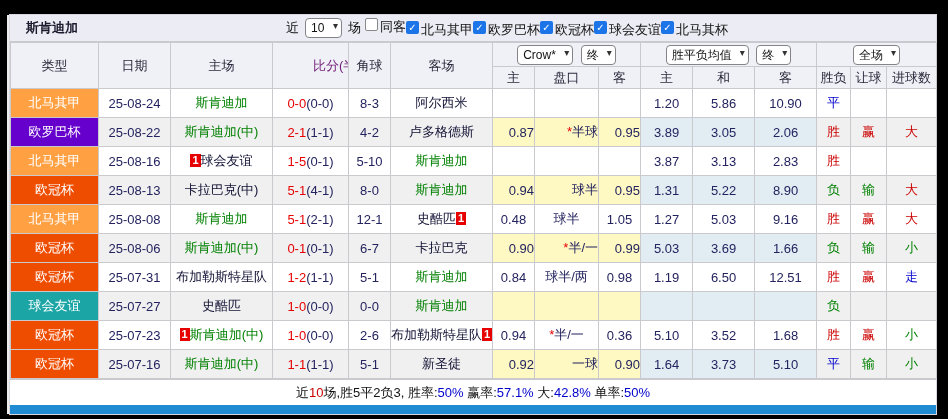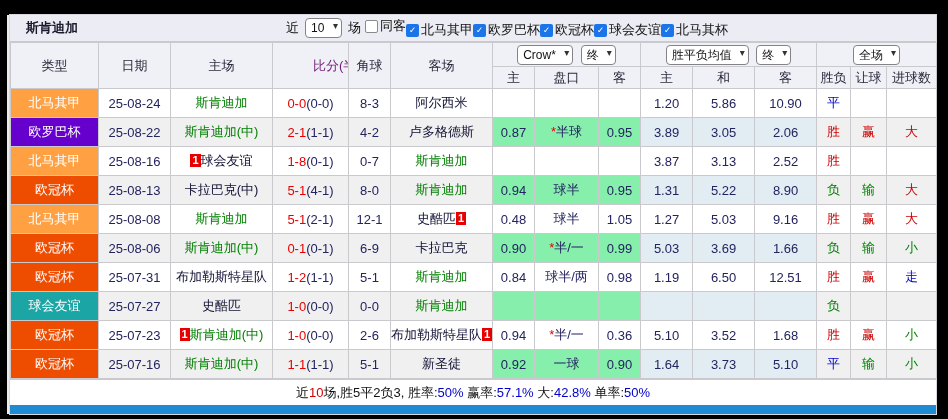--- a/index.html
+++ b/index.html
@@ -17,41 +17,41 @@
     border-bottom:1px solid #c9c9d2;
   }
   .title-bar .team-title{font-weight:bold;padding-left:16px;color:#1b1b2e;}
   .title-bar .filter{flex:1;display:flex;align-items:center;justify-content:center;gap:4px;color:#111;}
   .cb{
     display:inline-block;width:13px;height:13px;border-radius:2px;box-sizing:border-box;
     vertical-align:middle;margin-right:2px;text-align:center;line-height:13px;
   }
   .cb.checked{background:#1b74e8;color:#fff;font-size:10px;font-weight:bold;}
   .cb.unchecked{background:#fff;border:1px solid #8a8a8a;}
-  .cb-item{display:inline-flex;align-items:center;cursor:default;font-family:Liberation Mono, monospace;}
+  .cb-item{display:inline-flex;cursor:default;}
   
   .sel{position:relative;display:inline-block;margin:0 2px;}
   .sel select{
     -webkit-appearance:none;appearance:none;border:1px solid #848488;border-radius:4px;
     background:#fff;font:12px "Liberation Sans","DejaVu Sans",sans-serif;color:#111;
     padding:1px 16px 1px 5px;height:20px;
   }
   .sel:after{content:"▾";position:absolute;right:4px;top:2px;font-size:10px;color:#333;pointer-events:none;}
   
   table{border-collapse:collapse;table-layout:fixed;width:926px;}
   th,td{border:1px solid #c9c9ce;padding:0;text-align:center;overflow:hidden;white-space:nowrap;}
   thead th{background:#f0f0f7;color:#2a2a3c;font-weight:normal;}
   thead tr.hdr-top th{height:23px;}
   thead tr.hdr-sub th{height:21px;}
   th.blue-head{color:#701a75;padding-left:40px;}
   tbody td{height:28px;color:#23235f;}
   tbody tr.even td{background:#f0f0f0;}
   tbody tr.odd td{background:#fff;}
   td.c-crow{background:#fdf9f3;}
-  tr.even td.c-crow{background:#86efac;}
+  tr.even td.c-crow{background:#fef9c3;text-align:right;}
   td.c-mean{background:#eaf3fa;}
   tr.even td.c-mean{background:#e2ecf3;}
   td.c-league{padding:0;}
   .league-tag{display:block;height:28px;line-height:28px;color:#fff;font-size:13px;}
   .green{color:#008000;}
   .dark{color:#23235f;}
   .darker{color:#101033;}
   .red{color:#cc0000;}
   .blue{color:#0000cc;}
   .score-ft{color:#e60000;}
@@ -185,29 +185,29 @@
           <td class="red">胜</td>
           <td class="red">赢</td>
           <td class="red">大</td>
         </tr>
         <tr class="odd">
           <td class="c-league">
             <span class="league-tag" style="background:#ffa143">北马其甲</span>
           </td>
           <td>25-08-16</td>
           <td><span class="badge">1</span><span class="darker">球会友谊</span></td>
-          <td><span class="score-ft">1-8</span><span class="dark">(0-1)</span></td>
-          <td>0-7</td>
+          <td><span class="score-ft">1-5</span><span class="dark">(0-1)</span></td>
+          <td>5-10</td>
           <td><span class="green">斯肯迪加</span></td>
           <td class="c-crow"></td>
           <td class="c-crow"></td>
           <td class="c-crow"></td>
           <td class="c-mean">3.87</td>
           <td class="c-mean">3.13</td>
-          <td class="c-mean">2.52</td>
+          <td class="c-mean">2.83</td>
           <td class="red">胜</td>
           <td class=""></td>
           <td class=""></td>
         </tr>
         <tr class="even">
           <td class="c-league">
             <span class="league-tag" style="background:#ee4d00">欧冠杯</span>
           </td>
           <td>25-08-13</td>
           <td><span class="darker">卡拉巴克(中)</span></td>
@@ -243,21 +243,21 @@
           <td class="red">赢</td>
           <td class="red">大</td>
         </tr>
         <tr class="even">
           <td class="c-league">
             <span class="league-tag" style="background:#ee4d00">欧冠杯</span>
           </td>
           <td>25-08-06</td>
           <td><span class="green">斯肯迪加(中)</span></td>
           <td><span class="score-ft">0-1</span><span class="dark">(0-1)</span></td>
-          <td>6-9</td>
+          <td>6-7</td>
           <td><span class="darker">卡拉巴克</span></td>
           <td class="c-crow">0.90</td>
           <td class="c-crow"><span class="star">*</span>半/一</td>
           <td class="c-crow">0.99</td>
           <td class="c-mean">5.03</td>
           <td class="c-mean">3.69</td>
           <td class="c-mean">1.66</td>
           <td class="green">负</td>
           <td class="green">输</td>
           <td class="green">小</td>

